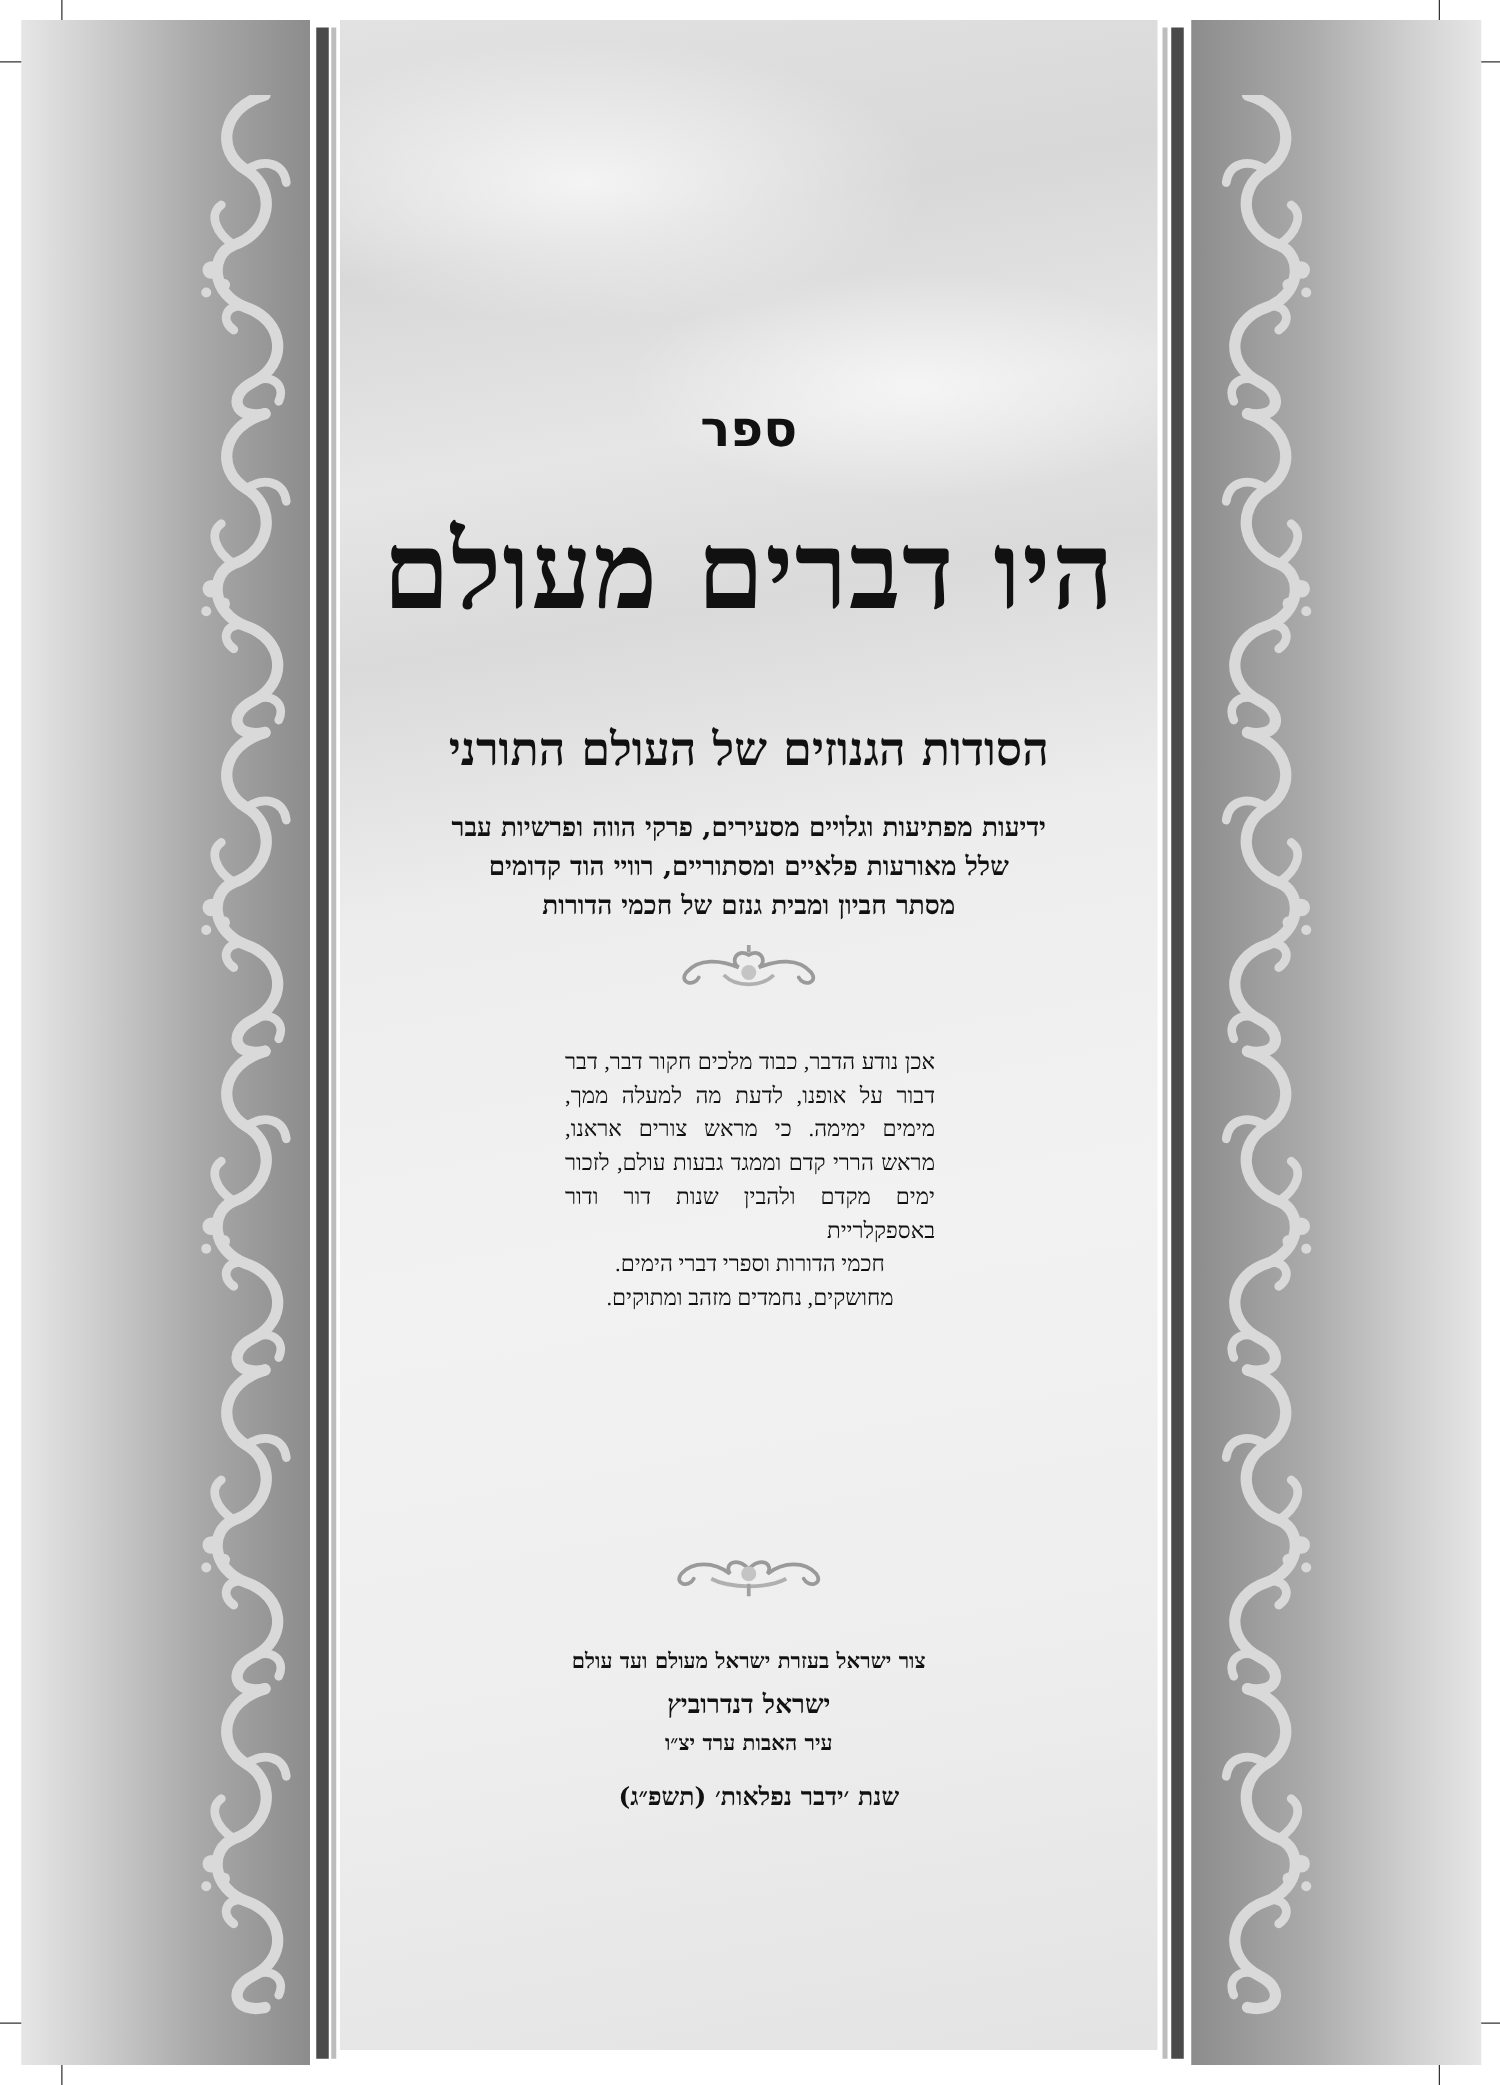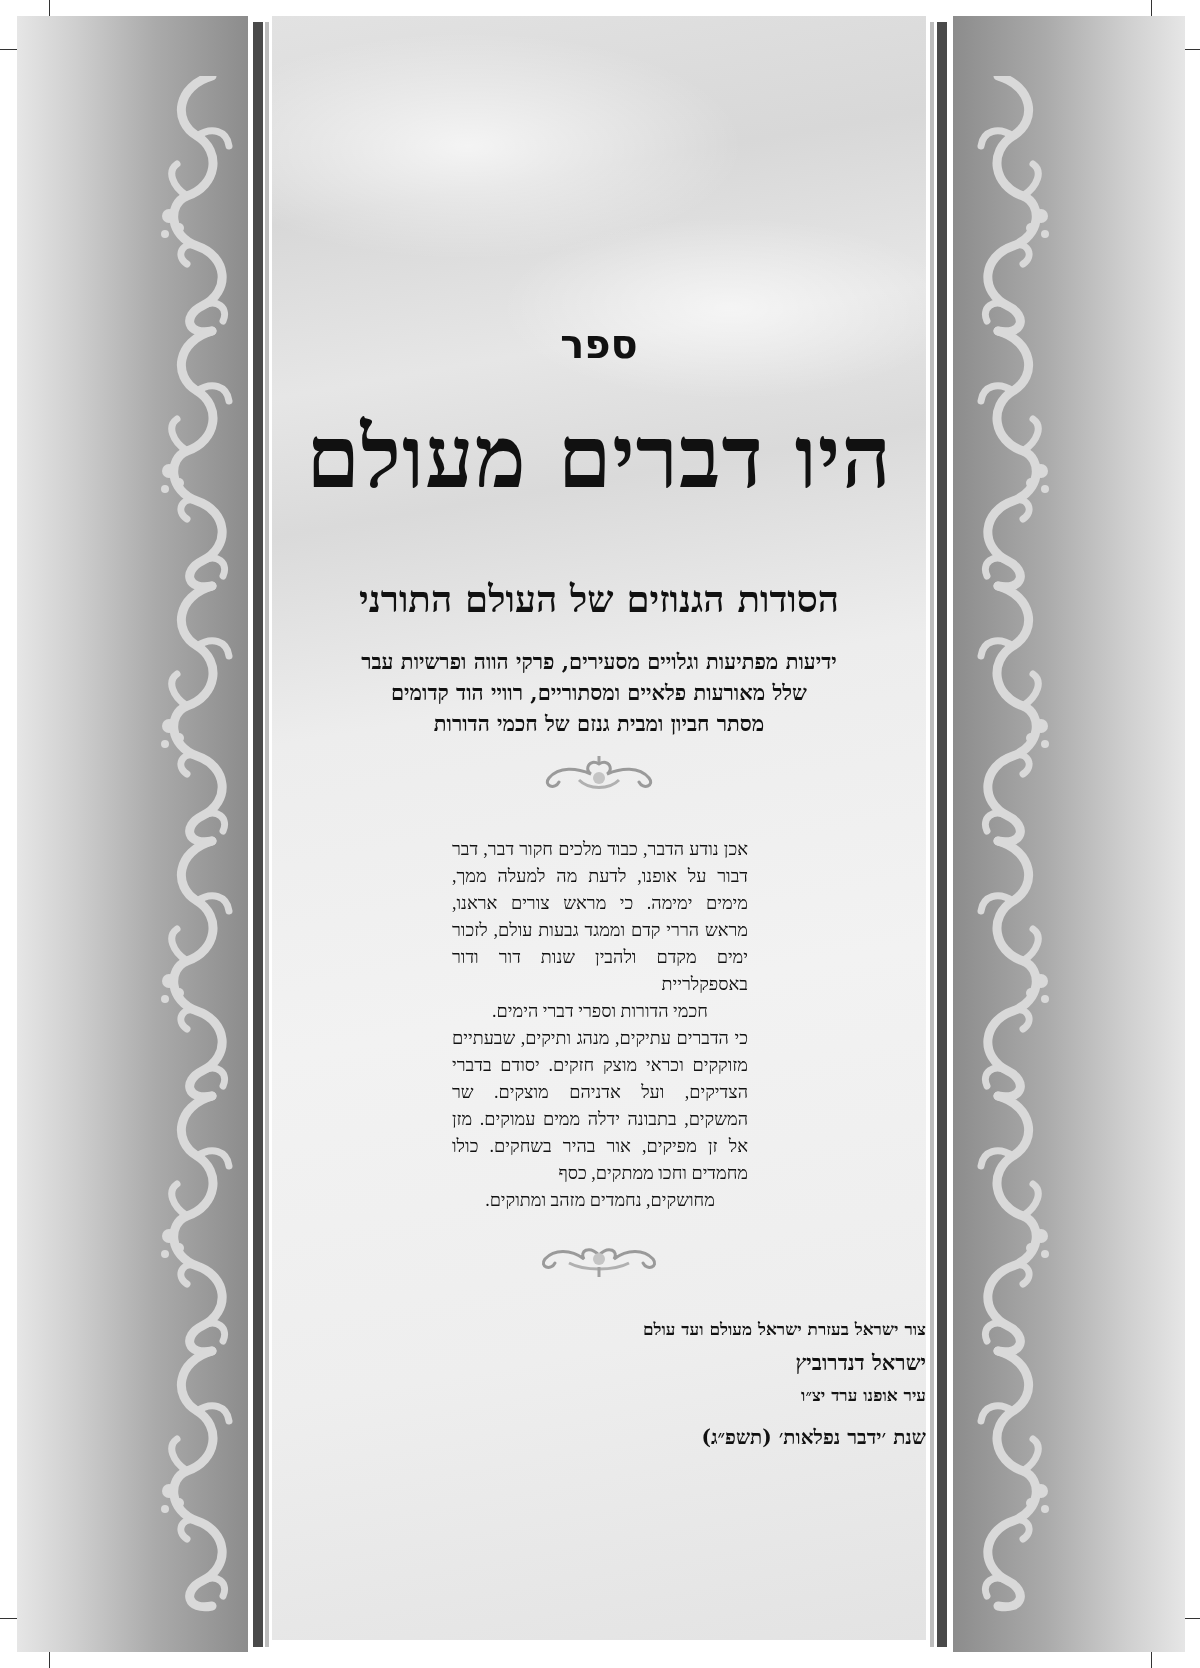--- a/index.html
+++ b/index.html
@@ -42,21 +42,21 @@
   .subtitle { position:absolute; top:540px; left:0; width:100%; font-size:37px; font-weight:bold; font-family:"DejaVu Serif", serif;margin-top:21px; }
   .intro { position:absolute; top:630px; left:0; width:100%; font-size:21px; font-weight:bold; line-height:31px; font-family:"DejaVu Serif", serif; }
   .divider { position:absolute; left:50%; transform:translateX(-50%); width:140px; height:40px; }
   .body-text {
     position:absolute; top:820px; left:180px; width:296px;
     font-size:18px; line-height:27px; text-align:justify; text-align-last:right;
     font-family:Liberation Serif, serif; color:#111;
   }
   .body-text p { margin:0; }
   .body-text p.centered { text-align:right; text-align-last:center; }
-  .credits { position:absolute; top:1296px; left:0; width:100%; font-family:"DejaVu Serif", serif; font-weight:bold;text-align:right; }
+  .credits { position:absolute; top:1296px; left:0; width:100%; font-family:"DejaVu Serif", serif; font-weight:bold; }
   .credits .c1 { font-size:17px; line-height:34px; }
   .credits .c2 { font-size:21px; line-height:34px; }
   .credits .c3 { font-size:17px; line-height:30px; }
   .credits .c4 { font-size:17px; line-height:30px; }
   .credits .c5 { font-size:20px; line-height:30px; margin-top:12px;margin-left:16px; }
 </style>
 </head>
 <body>
 
 <div class="crop" style="left:49px;top:0;width:1px;height:34px;"></div>
@@ -120,30 +120,29 @@
   <svg class="divider" style="top:740px;" viewBox="0 0 140 40">
     <path d="M70 8 C60 2 55 14 62 18 C48 12 30 10 20 22 C14 30 26 34 30 26 M70 8 C80 2 85 14 78 18 C92 12 110 10 120 22 C126 30 114 34 110 26" fill="none" stroke="#9a9a9a" stroke-width="3" stroke-linecap="round"></path>
     <path d="M50 24 C60 34 80 34 90 24" fill="none" stroke="#b0b0b0" stroke-width="3"></path>
     <circle cx="70" cy="22" r="6" fill="#c4c4c4"></circle>
     <path d="M70 0 L70 6" stroke="#a0a0a0" stroke-width="3"></path>
   </svg>
 
   <div class="rtl body-text">
     <p>אכן נודע הדבר, כבוד מלכים חקור דבר, דבר דבור על אופנו, לדעת מה למעלה ממך, מימים ימימה. כי מראש צורים אראנו, מראש הררי קדם וממגד גבעות עולם, לזכור ימים מקדם ולהבין שנות דור ודור באספקלריית</p>
     <p class="centered">חכמי הדורות וספרי דברי הימים.</p>
-    <p>כי הדברים עתיקים, מנהג ותיקים, שבעתיים מזוקקים וכראי מוצק חזקים. יסודם בדברי הצדיקים, ועל אדניהם מוצקים. שר המשקים, בתבונה ידלה ממים עמוקים. מזן אל זן מפיקים, אור בהיר בשחקים. כולו מחמדים וחכו ממתקים, כסף</p>
     <p class="centered">מחושקים, נחמדים מזהב ומתוקים.</p>
   </div>
 
   <svg class="divider" style="top:1225px;" viewBox="0 0 140 40">
     <path d="M70 14 C60 4 50 10 55 18 C42 8 25 8 16 18 C10 26 22 30 26 22 M70 14 C80 4 90 10 85 18 C98 8 115 8 124 18 C130 26 118 30 114 22" fill="none" stroke="#9a9a9a" stroke-width="3" stroke-linecap="round"></path>
     <path d="M40 22 C55 30 85 30 100 22" fill="none" stroke="#b0b0b0" stroke-width="3"></path>
     <circle cx="70" cy="18" r="6" fill="#c4c4c4"></circle>
     <path d="M70 26 L70 36" stroke="#a0a0a0" stroke-width="3"></path>
   </svg>
 
   <div class="rtl credits">
     <div class="c1">צור ישראל בעזרת ישראל מעולם ועד עולם</div>
     <div class="c2">ישראל דנדרוביץ</div>
-    <div class="c4">עיר אופנו ערד יצ״ו</div>
+    <div class="c4">עיר האבות ערד יצ״ו</div>
     <div class="c5">שנת ׳ידבר נפלאות׳ (תשפ״ג)</div>
   </div>
 </div>
 
 </body></html>

